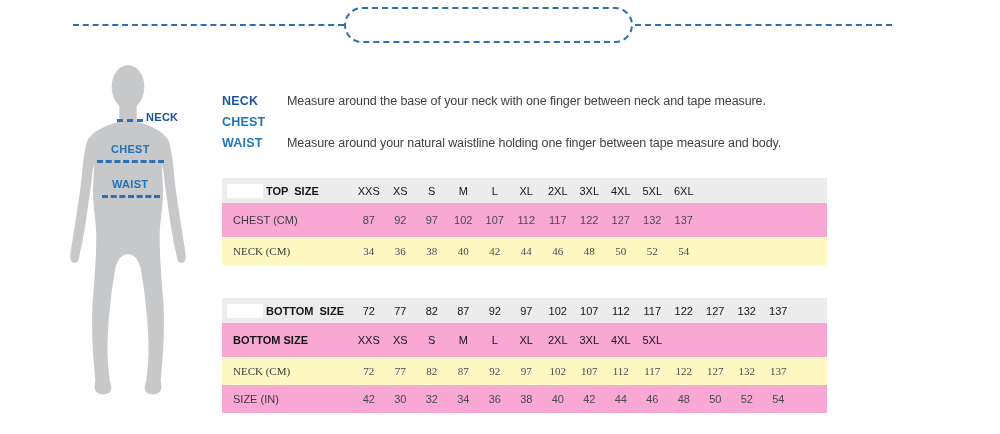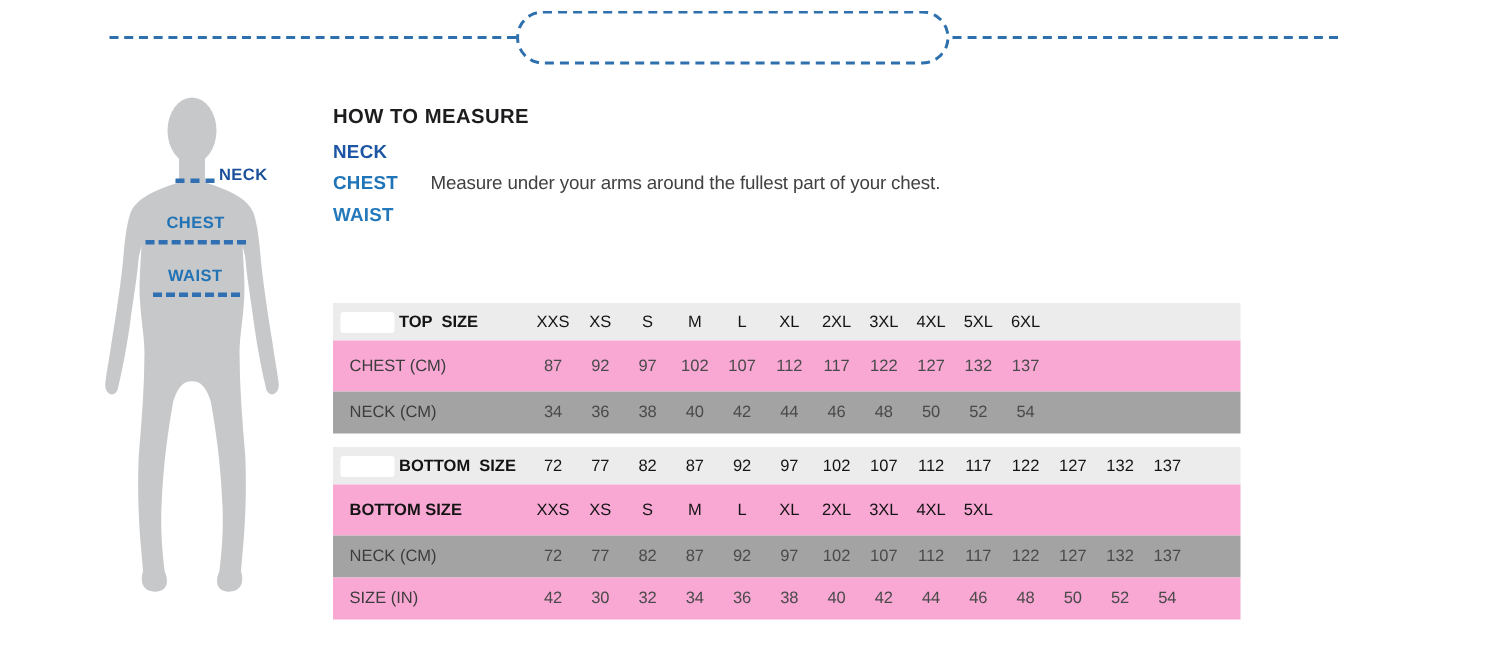--- a/index.html
+++ b/index.html
@@ -39,25 +39,25 @@
   }
   .htm-list{position:absolute;left:222px;top:90px;width:700px;}
   .measure-row{display:flex;height:21px;align-items:center;}
   .measure-row .term{width:65px;flex:none;font-weight:700;font-size:12.5px;letter-spacing:.2px;}
   .measure-row:nth-child(1) .term{color:#1c55a3;}
   .measure-row:nth-child(2) .term{color:#1f74b8;}
   .measure-row:nth-child(3) .term{color:#2379bb;}
   .measure-row .desc{font-size:12.5px;color:#414042;letter-spacing:-.1px;}
   
   .size-table{position:absolute;left:222px;width:605px;}
-  .size-table.t1{top:178px;margin-top:24px;}
+  .size-table.t1{top:178px;}
   .size-table.t2{top:298px;}
   .size-row{display:flex;align-items:center;height:28px;background:#f9a8d4;}
   .size-row.first{height:34px;}
-  .size-row.alt{background:#a3a3a3;}
+  .size-row.alt{background:#fef9c3;font-family:Liberation Serif, serif;}
   .size-row.hdr{height:25px;background:#ececec;}
   .size-label{
     position:relative;flex:none;width:131px;box-sizing:border-box;
     padding-left:11px;font-size:11px;color:#3c3c3c;white-space:nowrap;
   }
   .size-row.hdr .size-label{padding-left:44px;font-weight:700;color:#141414;word-spacing:3px;}
   .size-row.bold .size-label{font-weight:700;color:#141414;}
   .size-cell{flex:none;width:31.5px;text-align:center;font-size:11px;color:#4a4a4a;}
   .size-row.hdr .size-cell,.size-row.bold .size-cell{font-weight:400;color:#141414;}
   .logo-patch{
@@ -119,31 +119,31 @@
       </g>
     </svg>
     <div class="meas-line neck"></div>
     <div class="fig-label neck">NECK</div>
     <div class="fig-label chest">CHEST</div>
     <div class="meas-line chest"></div>
     <div class="fig-label waist">WAIST</div>
     <div class="meas-line waist"></div>
   </div>
 
-  <div class="htm-title">HOW TO MEASURE</div>
   <div class="htm-list">
     <div class="measure-row">
       <span class="term">NECK</span>
+      <span class="desc">Measure around the base of your neck with one finger between neck and tape measure.</span>
     </div>
     <div class="measure-row">
       <span class="term">CHEST</span>
-      <span class="desc">Measure under your arms around the fullest part of your chest.</span>
     </div>
     <div class="measure-row">
       <span class="term">WAIST</span>
+      <span class="desc">Measure around your natural waistline holding one finger between tape measure and body.</span>
     </div>
   </div>
 
   <div class="size-table t1">
       <div class="size-row hdr">
         <div class="size-label"><span class="logo-patch"></span>TOP SIZE</div>
         <div class="size-cell">XXS</div>
         <div class="size-cell">XS</div>
         <div class="size-cell">S</div>
         <div class="size-cell">M</div>

